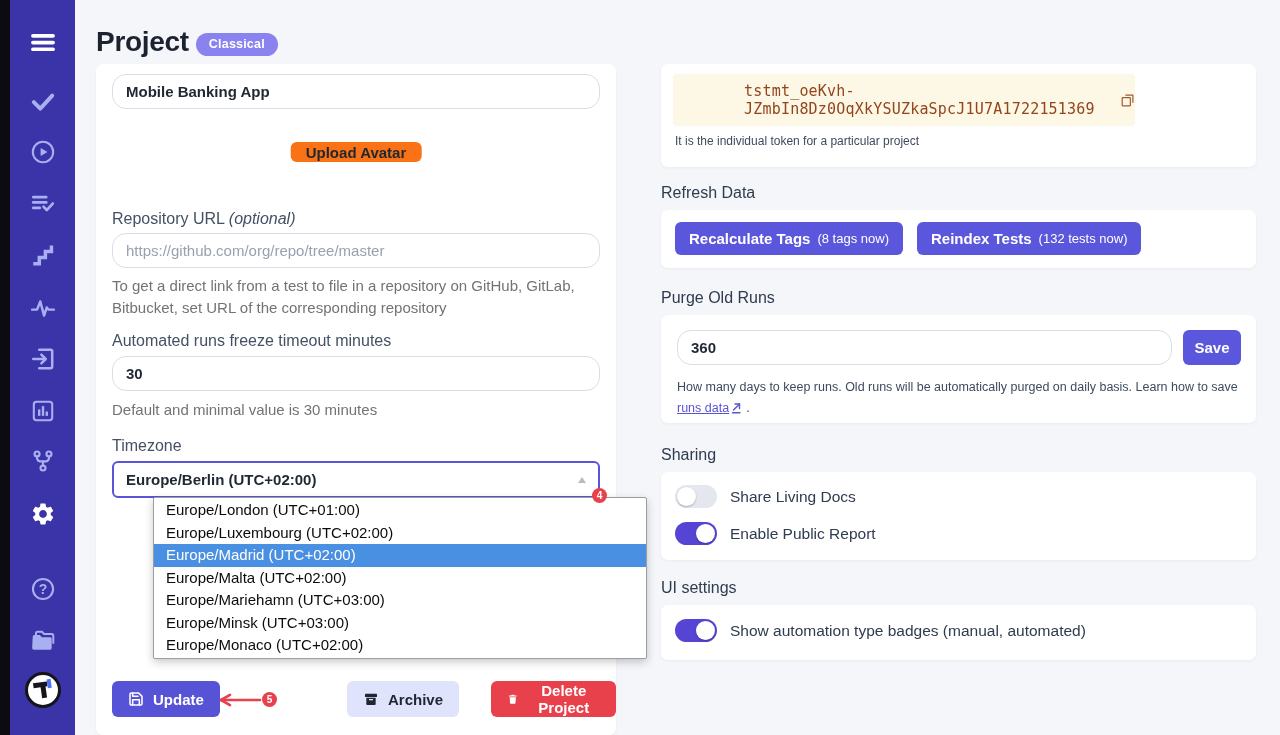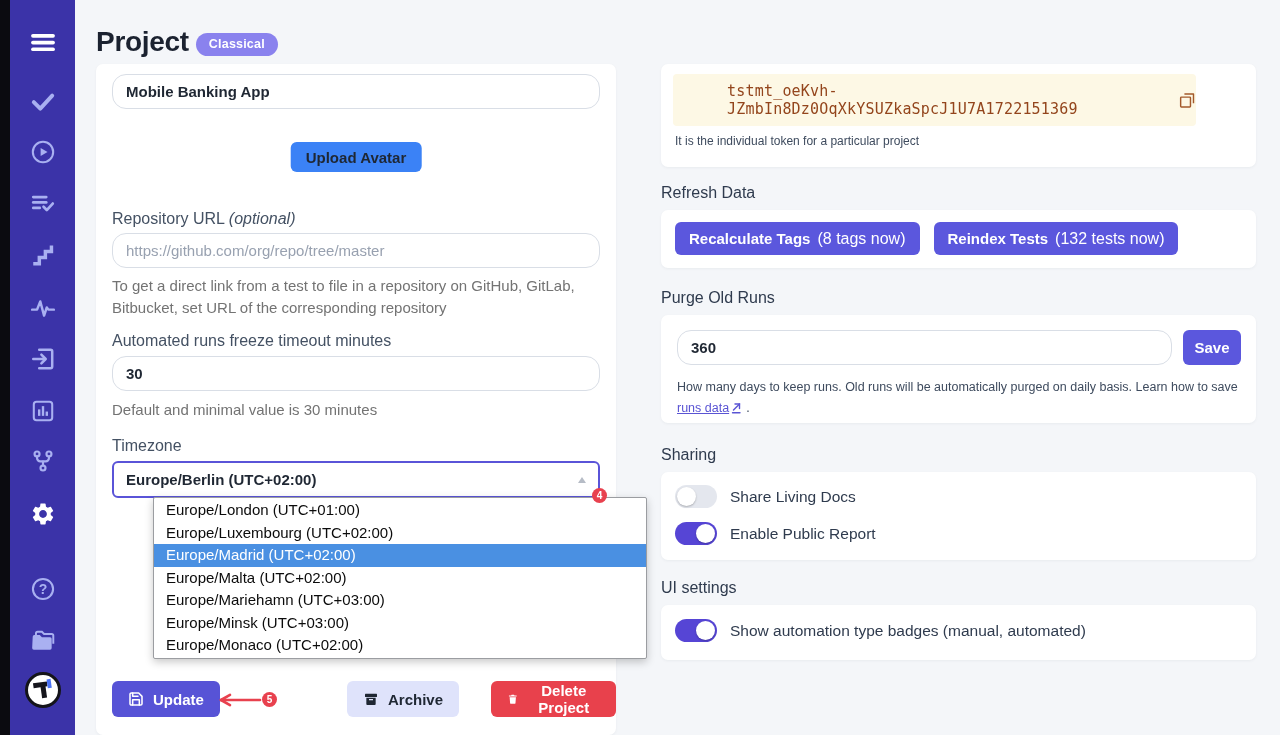--- a/index.html
+++ b/index.html
@@ -35,22 +35,22 @@
 
   
   .t-input { position:absolute; left:16px; width:488px; height:35px; border:1px solid #d9dee6; border-radius:14px; background:#fff;
              font-family:inherit; font-size:15px; font-weight:600; color:#1f2733; padding:0 13px; outline:none; }
   .t-input::placeholder { color:#98a1b0; font-weight:400; }
   .form-label { position:absolute; left:16px; font-size:16px; color:#445163; }
   .form-label .opt { font-style:italic; }
   .help-text { position:absolute; left:16px; width:488px; font-size:15px; color:#737373; line-height:22px; }
 
   #name-input { top:10px; }
-  #upload-avatar { position:absolute; top:78px; left:50%; transform:translateX(-50%); height:30px; padding:0 15px;
-                   background:#3b82f6; border:none; border-radius:6px; font-family:inherit; font-size:15px; font-weight:bold; color:#1f2733; cursor:pointer; }
+  #upload-avatar { position:absolute; top:78px; left:50%; transform:translateX(-50%); height:20px; padding:0 15px;
+                   background:#f97316; border:none; border-radius:6px; font-family:inherit; font-size:15px; font-weight:bold; color:#1f2733; cursor:pointer; }
   #repo-label { top:146px; }
   #repo-input { top:169px; }
   #repo-help { top:211px; }
   #freeze-label { top:268px; }
   #freeze-input { top:292px; }
   #freeze-help { top:335px; }
   #tz-label { top:373px; }
 
   #tz-select { position:absolute; left:16px; top:397px; width:488px; height:37px; border:2px solid #5a54d8; border-radius:6px; background:#fff;
                display:flex; align-items:center; justify-content:space-between; padding:0 12px; font-size:15px; font-weight:600; color:#1f2733; cursor:pointer; }
@@ -68,33 +68,33 @@
   .btn { position:absolute; top:617px; height:36px; border:none; border-radius:6px; font-family:inherit; font-size:15px; font-weight:bold;
          display:inline-flex; align-items:center; gap:9px; padding:0 16px; cursor:pointer; }
   .btn svg { width:16px; height:16px; display:block; }
   #update-btn { left:16px; background:#5753d6; color:#fff; }
   #archive-btn { left:251px; background:#dfe3fb; color:#1f2733; }
   #delete-btn { left:359px; background:#e8414c; color:#fff;margin-left:36px; }
   #update-arrow { position:absolute; left:120px; top:628px; width:46px; height:16px; }
   #update-badge { left:166px; top:628px; }
 
   
-  .token-box { position:absolute; left:12px; top:10px; width:523px; height:52px; background:#fdf8e5; border-radius:4px;
-               display:flex; align-items:center; padding-left:54px; gap:10px; }
+  .token-box { position:absolute; left:12px; top:10px; width:462px; height:52px; background:#fdf8e5; border-radius:4px;
+               display:flex; align-items:center; padding-left:71px; gap:10px; }
   .token-text { font-family:"DejaVu Sans Mono", monospace; font-size:15px; color:#93451c; letter-spacing:0.2px; }
   .copy-icon { width:19px; height:19px; color:#a3592b; cursor:pointer; }
   .copy-icon svg { display:block; width:100%; height:100%; }
   .token-caption { position:absolute; left:14px; top:70px; font-size:12px; color:#3e4b5e; }
 
   
   .refresh-row { position:absolute; left:14px; top:12px; display:flex; gap:14px; }
   .action-btn { background:#5b57dd; color:#fff; border:none; border-radius:6px; height:33px; padding:0 14px; font-family:inherit;
                 display:inline-flex; align-items:center; gap:7px; cursor:pointer; }
   .action-btn .main { font-size:15px; font-weight:bold; }
-  .action-btn .sub { font-size:16px; font-weight:400; }
+  .action-btn .sub { font-size:13px; font-weight:400; }
 
   
   #purge-input { top:15px; width:495px; }
   #purge-save { position:absolute; left:522px; top:15px; width:58px; height:35px; background:#5b57dd; color:#fff; border:none; border-radius:6px;
                 font-family:inherit; font-size:15px; font-weight:bold; cursor:pointer; }
   .purge-help { position:absolute; left:16px; top:62px; width:567px; font-size:12.5px; color:#3e4b5e; line-height:21px; }
   .purge-help a { color:#5a54d4; text-decoration:underline; cursor:pointer; }
   .ext-icon { display:inline-block; width:12px; height:12px; vertical-align:-2px; margin:0 3px 0 2px; color:#5a54d4; }
   .ext-icon svg { display:block; width:100%; height:100%; }
 

